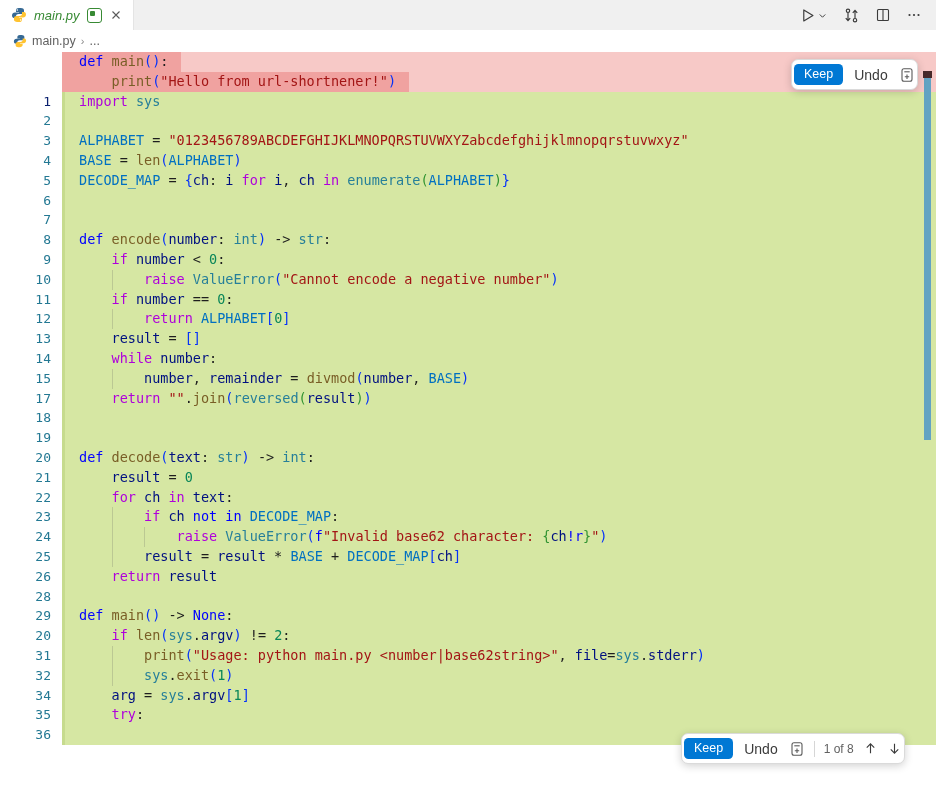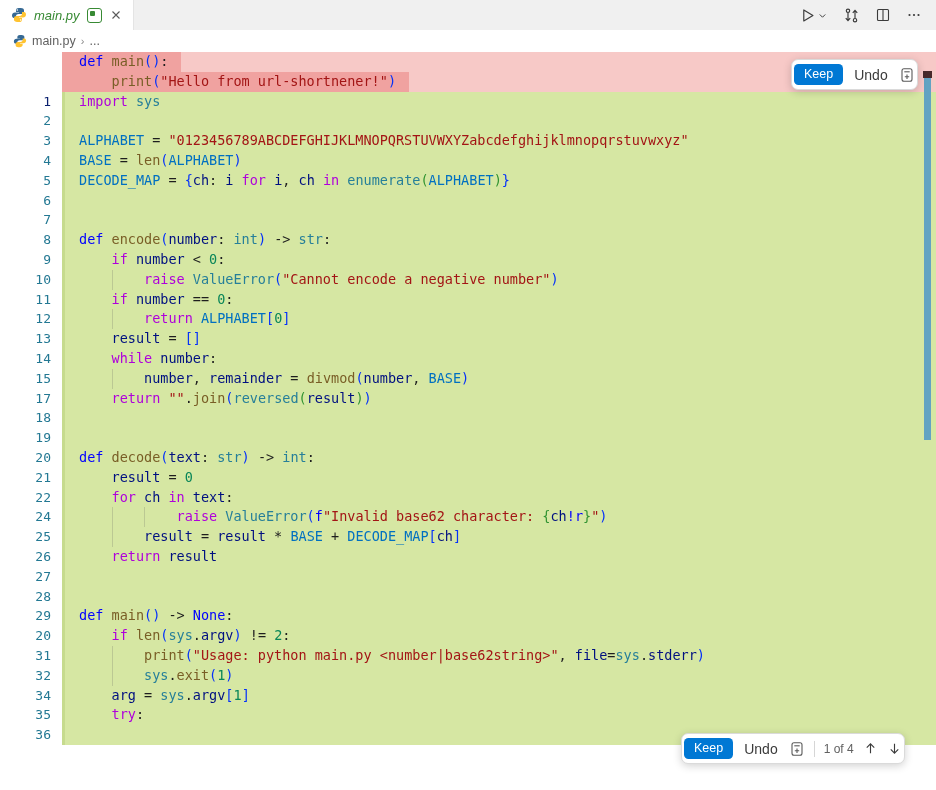--- a/index.html
+++ b/index.html
@@ -214,34 +214,34 @@
       </div>
       <div class="row added">
         <div class="gutter">21</div>
         <div class="content"><span class="t-punct">    </span><span class="t-var">result</span><span class="t-punct"> = </span><span class="t-num">0</span></div>
       </div>
       <div class="row added">
         <div class="gutter">22</div>
         <div class="content"><span class="t-punct">    </span><span class="t-kw">for</span><span class="t-punct"> </span><span class="t-var">ch</span><span class="t-kw"> in </span><span class="t-var">text</span><span class="t-punct">:</span></div>
       </div>
       <div class="row added">
+        <div class="gutter">23</div>
+        <div class="content"><span class="t-punct">        </span><span class="t-kw">if</span><span class="t-punct"> </span><span class="t-var">ch</span><span class="t-blue"> not in </span><span class="t-const">DECODE_MAP</span><span class="t-punct">:</span><div class="guide" style="left: 49.5237px;"></div></div>
+      </div>
+      <div class="row added">
         <div class="gutter">24</div>
         <div class="content"><span class="t-punct">            </span><span class="t-kw">raise</span><span class="t-punct"> </span><span class="t-type">ValueError</span><span class="t-b1">(</span><span class="t-blue">f</span><span class="t-str">"Invalid base62 character: </span><span class="t-b2">{</span><span class="t-var">ch</span><span class="t-blue">!r</span><span class="t-b2">}</span><span class="t-str">"</span><span class="t-b1">)</span><div class="guide" style="left: 49.5237px;"></div><div class="guide" style="left: 82.0473px;"></div></div>
       </div>
       <div class="row added">
         <div class="gutter">25</div>
         <div class="content"><span class="t-punct">        </span><span class="t-var">result</span><span class="t-punct"> = </span><span class="t-var">result</span><span class="t-punct"> * </span><span class="t-const">BASE</span><span class="t-punct"> + </span><span class="t-const">DECODE_MAP</span><span class="t-b1">[</span><span class="t-var">ch</span><span class="t-b1">]</span><div class="guide" style="left: 49.5237px;"></div></div>
       </div>
       <div class="row added">
         <div class="gutter">26</div>
         <div class="content"><span class="t-punct">    </span><span class="t-kw">return</span><span class="t-punct"> </span><span class="t-var">result</span></div>
-      </div>
-      <div class="row added">
-        <div class="gutter">27</div>
-        <div class="content"></div>
       </div>
       <div class="row added">
         <div class="gutter">28</div>
         <div class="content"></div>
       </div>
       <div class="row added">
         <div class="gutter">29</div>
         <div class="content"><span class="t-blue">def </span><span class="t-fn">main</span><span class="t-b1">()</span><span class="t-punct"> -&gt; </span><span class="t-blue">None</span><span class="t-punct">:</span></div>
       </div>
       <div class="row added">
@@ -289,21 +289,21 @@
     <button class="keep-btn">Keep</button>
     <button class="undo-btn">Undo</button>
     <span class="icon-btn">
       <svg width="16" height="16" viewBox="0 0 16 16" fill="none" stroke="#5a5a5a" stroke-width="1.1">
         <rect x="3" y="1.8" width="10" height="12.4" rx="2"></rect>
         <path d="M5.3 4.8h5.4"></path>
         <path d="M8 7.5v4.4M5.8 9.7h4.4"></path>
       </svg>
     </span>
     <span class="w-sep"></span>
-    <span class="counter">1 of 4</span>
+    <span class="counter">1 of 8</span>
     <span class="icon-btn">
       <svg width="15" height="15" viewBox="0 0 16 16" fill="none" stroke="#3b3b3b" stroke-width="1.2">
         <path d="M8 13V3M4 7l4-4 4 4"></path>
       </svg>
     </span>
     <span class="icon-btn">
       <svg width="15" height="15" viewBox="0 0 16 16" fill="none" stroke="#3b3b3b" stroke-width="1.2">
         <path d="M8 3v10M4 9l4 4 4-4"></path>
       </svg>
     </span>

